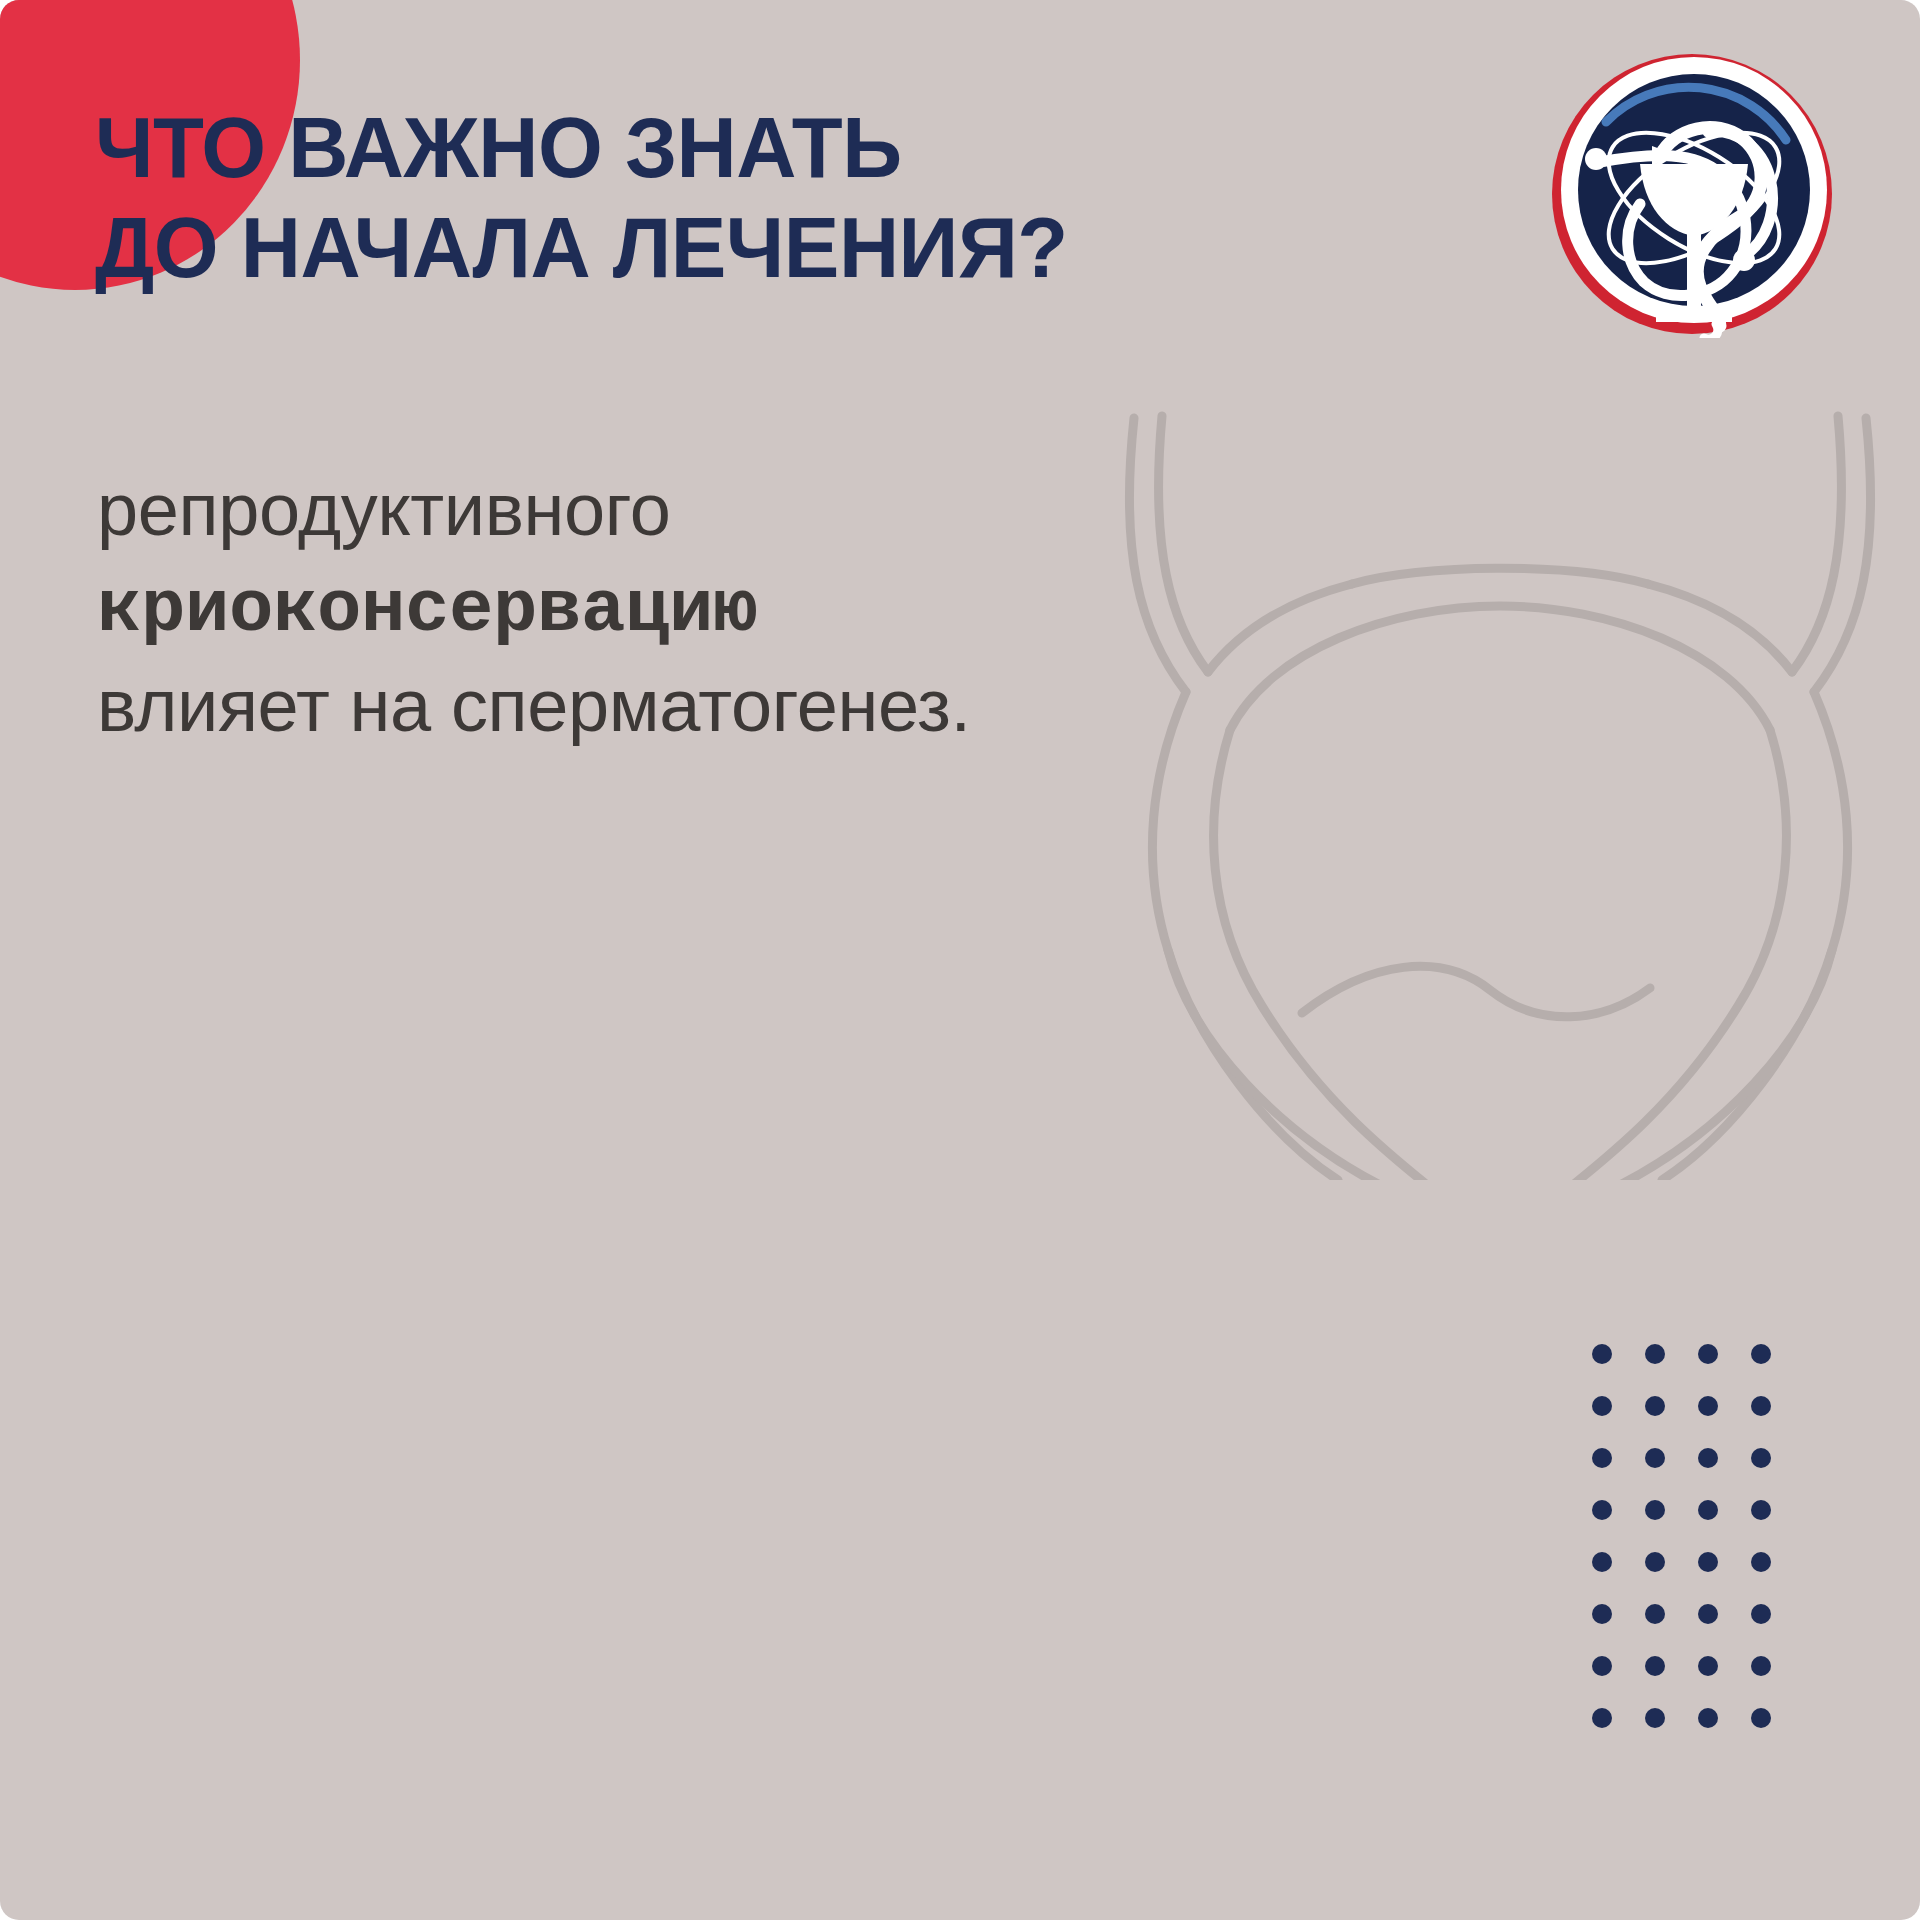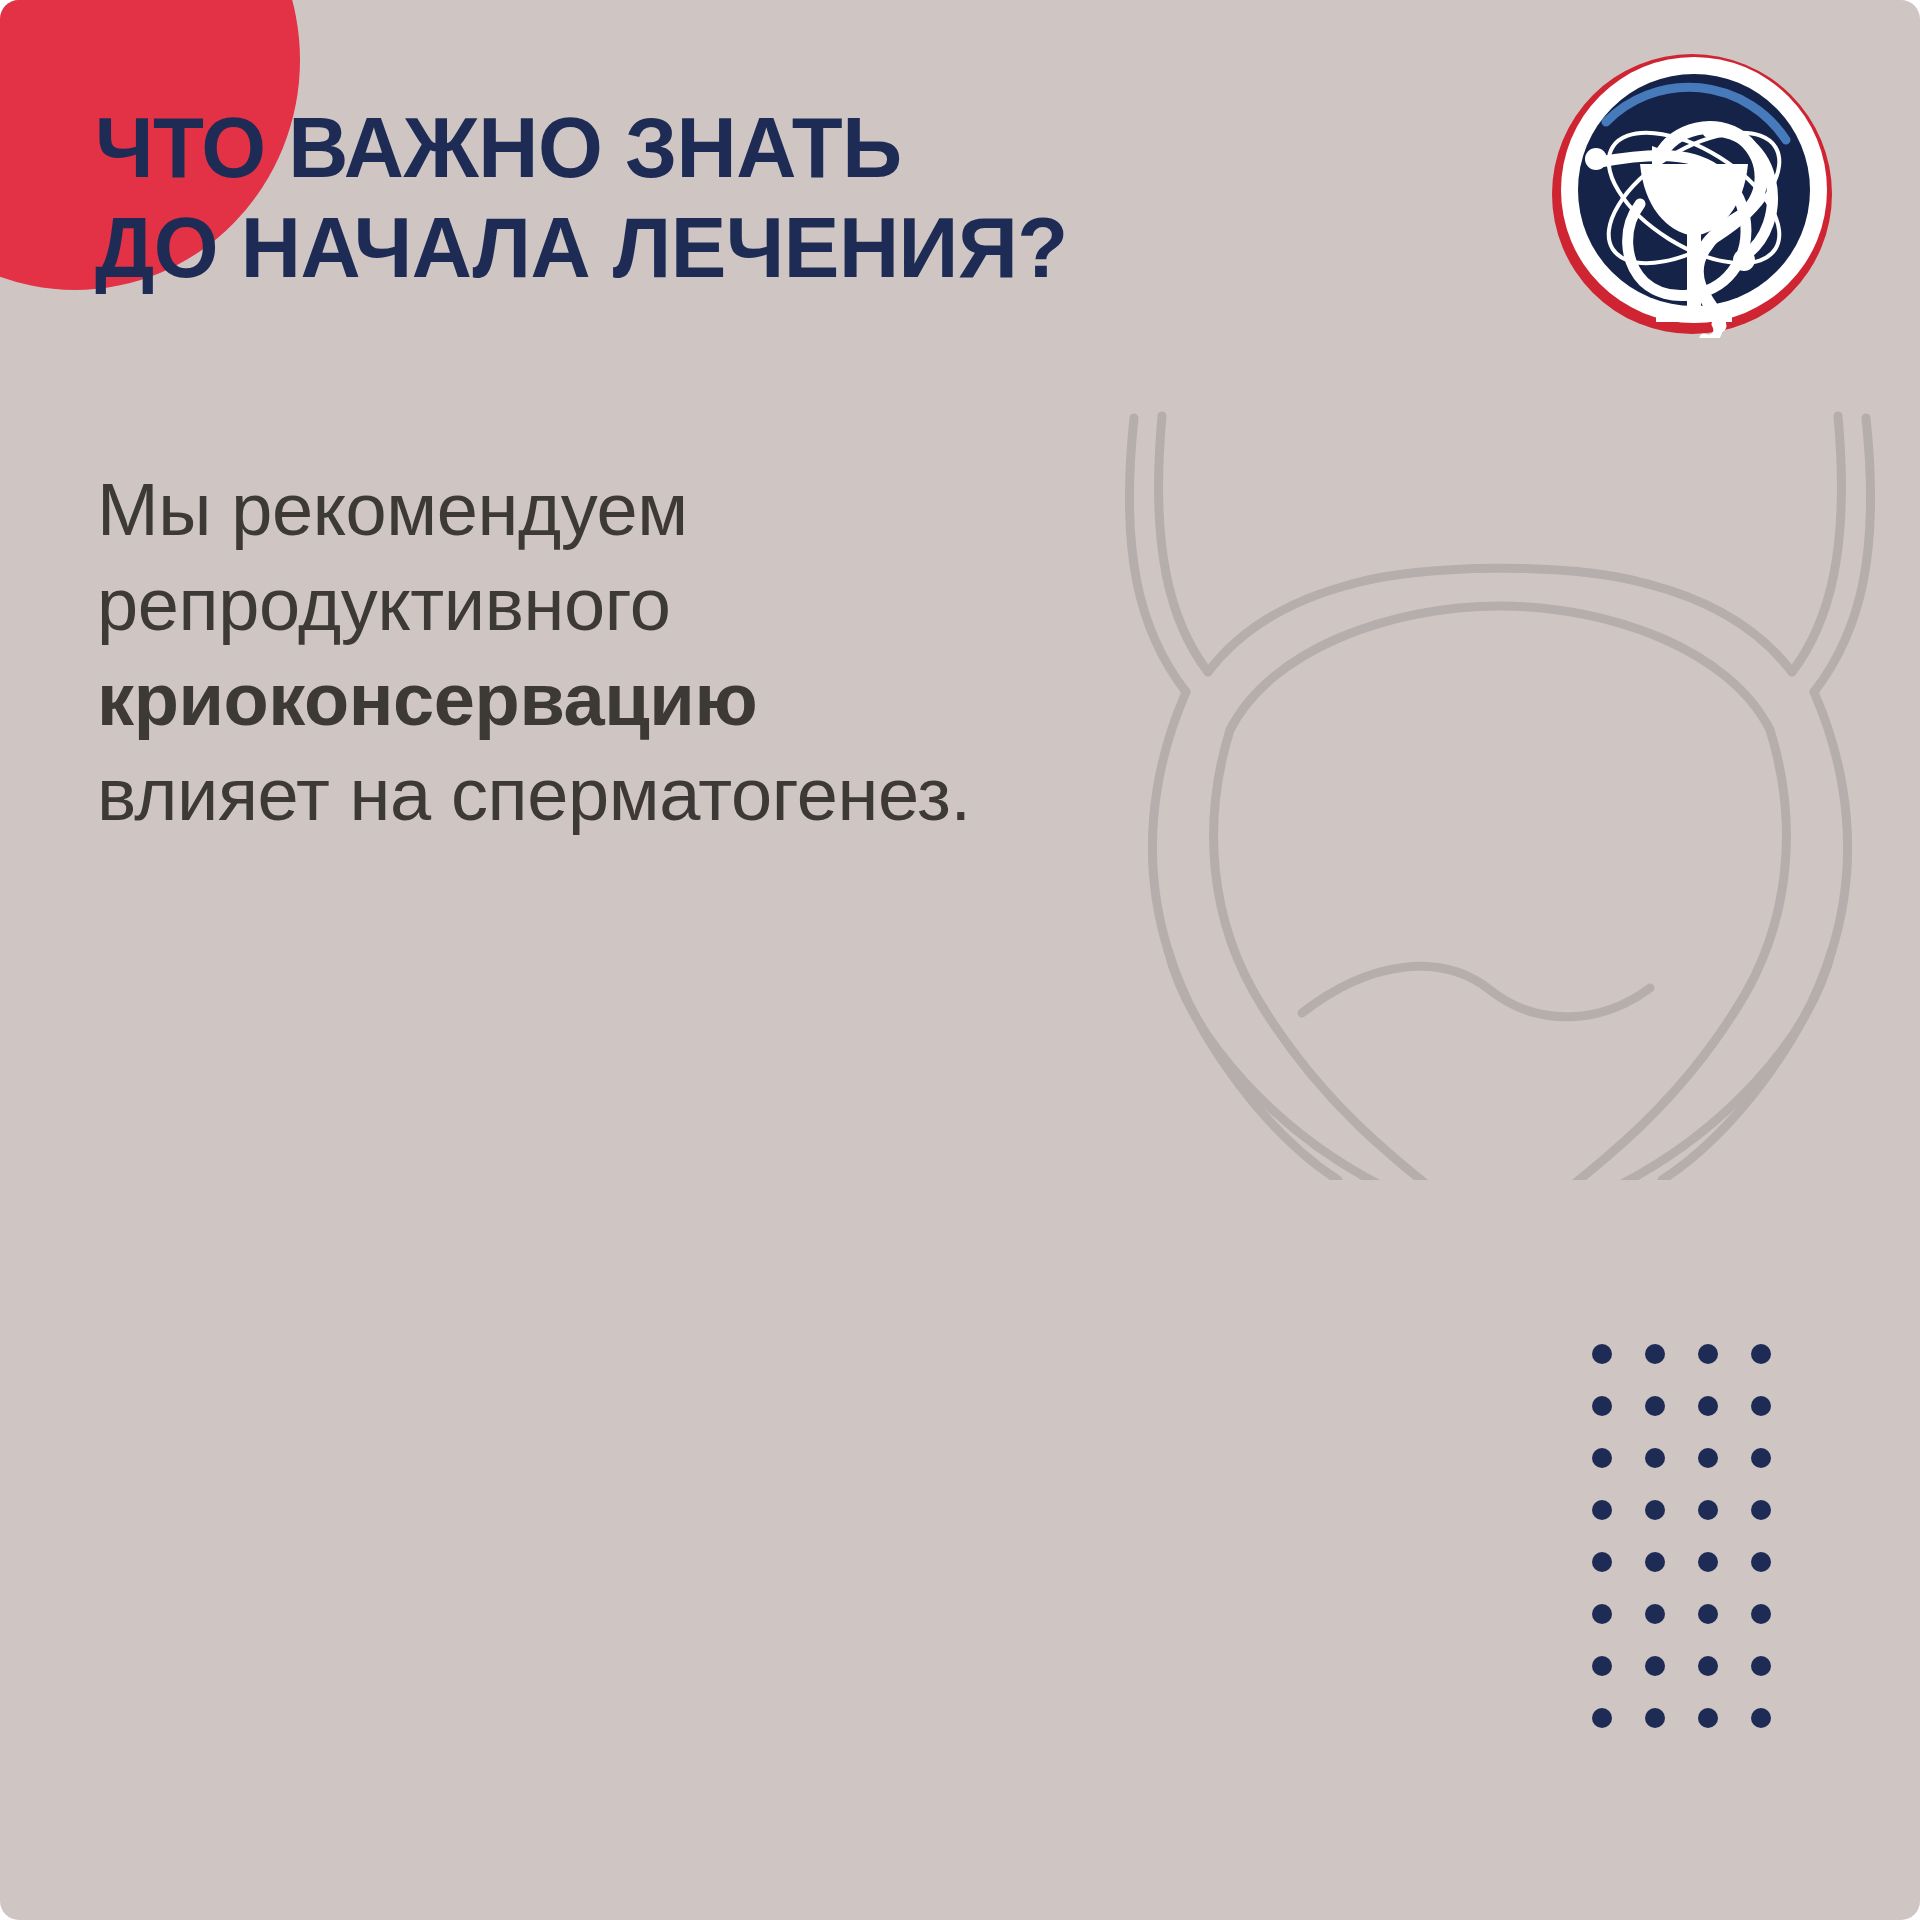--- a/index.html
+++ b/index.html
@@ -75,21 +75,21 @@
     top: 462px;
     width: 1420px;
     z-index: 4;
     color: #3d3937;
     font-family: "Liberation Sans", sans-serif;
     font-size: 74px;
     line-height: 1.285;
     font-weight: normal;
     letter-spacing: -0.4px;
   }
-  #body-copy .bold { font-weight: bold; }
+  #body-copy .bold { font-weight: bold; font-family: Liberation Mono, monospace; }
   .body-line { white-space: nowrap; display: block; }
 
   
   #dot-grid {
     position: absolute;
     left: 1592px;
     top: 1344px;
     z-index: 3;
     display: grid;
     grid-template-columns: repeat(4, 53px);
@@ -191,21 +191,20 @@
         <path d="M 112 110 C 126 82 168 72 194 92 C 222 114 218 156 190 172 C 160 190 142 214 152 240 C 158 258 172 268 172 280"></path>
       </g>
 
       <path d="M 104 100 L 126 108 L 104 120 Z" fill="#ffffff"></path>
 
       <path d="M 168 278 C 174 288 164 296 156 292" fill="none" stroke="#ffffff" stroke-width="9" stroke-linecap="round"></path>
     </svg>
   </div>
 
   <div id="body-copy">
-    <span class="body-line"><span>Мы рекомендуем</span></span>
     <span class="body-line"><span>репродуктивного</span></span>
     <span class="body-line"><span class="bold">криоконсервацию</span></span>
     <span class="body-line"><span>влияет на сперматогенез.</span></span>
   </div>
 
   <div id="dot-grid">
       <div class="dot" style="background: rgb(30, 44, 85);"></div>
       <div class="dot" style="background: rgb(30, 44, 85);"></div>
       <div class="dot" style="background: rgb(30, 44, 85);"></div>
       <div class="dot" style="background: rgb(30, 44, 85);"></div>

